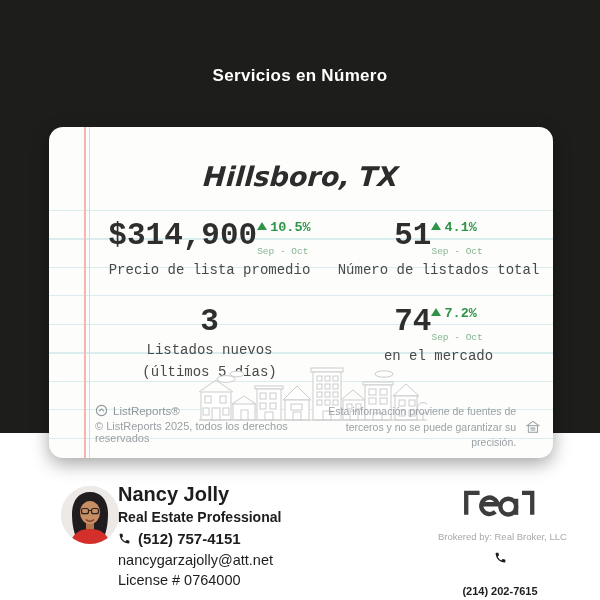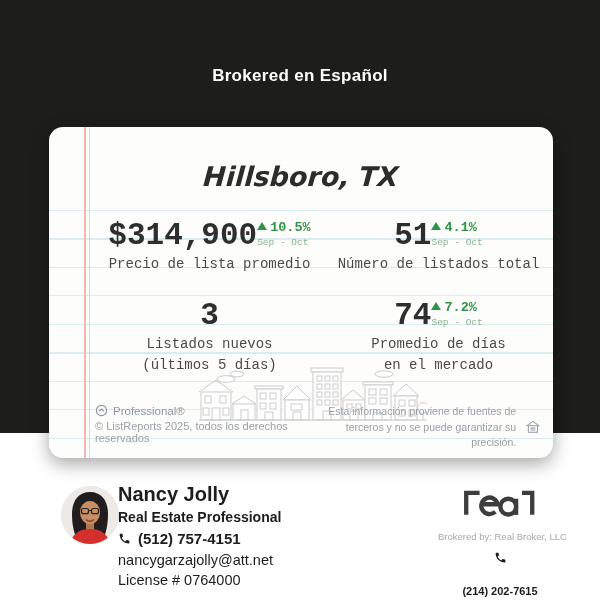--- a/index.html
+++ b/index.html
@@ -39,21 +39,21 @@
   .stat-main{display:flex;justify-content:center;align-items:flex-start;}
   .stat-value{font-family:"Liberation Mono",monospace;font-weight:bold;font-size:31px;
     line-height:1;color:#2e2e2e;}
   .stat-change{text-align:left;padding-top:1px;}
   .chg{display:block;font-family:"Liberation Mono",monospace;font-weight:bold;
     font-size:13.5px;line-height:1.1;color:var(--accent-green);white-space:nowrap;}
   .tri{display:inline-block;width:0;height:0;border-left:5px solid transparent;
     border-right:5px solid transparent;border-bottom:8px solid var(--accent-green);
     margin-right:3px;position:relative;top:-1px;}
   .period{display:block;font-family:"Liberation Mono",monospace;font-size:9.5px;
-    line-height:1.2;color:var(--period-green);margin-top:1px;white-space:nowrap;}
+    line-height:1.2;color:var(--period-green);margin-top:10px;white-space:nowrap;}
   .stat-label{margin-top:3px;font-family:"Liberation Mono",monospace;font-size:14px;
     line-height:1.55;color:#4a4a4a;}
 
   .houses{position:absolute;bottom:34px;left:150px;width:228px;height:58px;}
 
   .card-footer{position:absolute;left:46px;right:12px;bottom:8px;display:flex;
     justify-content:space-between;align-items:flex-start;}
   .brand-row{display:flex;align-items:center;gap:5px;color:#8e969b;font-size:11.5px;}
   .copyright{margin-top:3px;color:#9aa0a5;font-size:11px;}
   .disclaimer-wrap{display:flex;align-items:center;gap:9px;margin-left:8px;}
@@ -75,21 +75,21 @@
   .broker-phone{display:flex;justify-content:center;align-items:center;gap:21px;
     font-size:11px;font-weight:bold;margin-top:9px;flex-direction:column;}
   .broker-license{font-size:14.5px;margin-top:4px;}
 
   .sr{position:absolute;width:1px;height:1px;overflow:hidden;clip:rect(0 0 0 0);white-space:nowrap;}
 </style>
 </head>
 <body>
 
 <div class="banner">
-  <div class="banner-title">Brokered en Español</div>
+  <div class="banner-title">Servicios en Número</div>
 </div>
 
 <div class="card">
   <div class="ruled"></div>
   <div class="margin-line"></div>
   <div class="margin-line second"></div>
 
   <div class="card-content">
     <div class="report-location">Hillsboro, TX</div>
 
@@ -129,21 +129,20 @@
 
       <div class="stat">
         <div class="stat-main">
           <span class="stat-value">74</span>
           <span class="stat-change">
             <span class="chg"><span class="tri"></span><span>7.2%</span></span>
             <span class="period">Sep - Oct</span>
           </span>
         </div>
         <div class="stat-label">
-          <div>Promedio de días</div>
           <div>en el mercado</div>
         </div>
       </div>
     </div>
 
     <svg class="houses" viewBox="0 0 228 58" fill="#ffffff" stroke="#cbcbcb" stroke-width="1">
       <ellipse cx="27" cy="13" rx="9" ry="3.4"></ellipse>
         <ellipse cx="38" cy="8" rx="7" ry="2.8"></ellipse>
       <ellipse cx="185" cy="8" rx="9" ry="3.2"></ellipse>
       <rect x="112" y="2" width="32" height="4"></rect>
@@ -205,21 +204,21 @@
       <line x1="0" y1="54" x2="228" y2="54"></line>
     </svg>
 
     <div class="card-footer">
       <div>
         <div class="brand-row">
           <svg width="13" height="13" viewBox="0 0 14 14" fill="none" stroke="#8e969b" stroke-width="1.2">
             <circle cx="7" cy="7" r="5.5"></circle>
             <polyline points="4.3,7.8 7,5.3 9.7,7.8"></polyline>
           </svg>
-          <span>Professional®</span>
+          <span>ListReports®</span>
         </div>
         <div class="copyright">© ListReports 2025, todos los derechos reservados</div>
       </div>
       <div class="disclaimer-wrap">
         <div class="disclaimer">
           <div>Esta información proviene de fuentes de</div>
           <div>terceros y no se puede garantizar su precisión.</div>
         </div>
         <svg width="18" height="16" viewBox="0 0 18 16" fill="none" stroke="#9aa0a5" stroke-width="1.2">
           <polyline points="1.5,7 9,1.5 16.5,7"></polyline>

